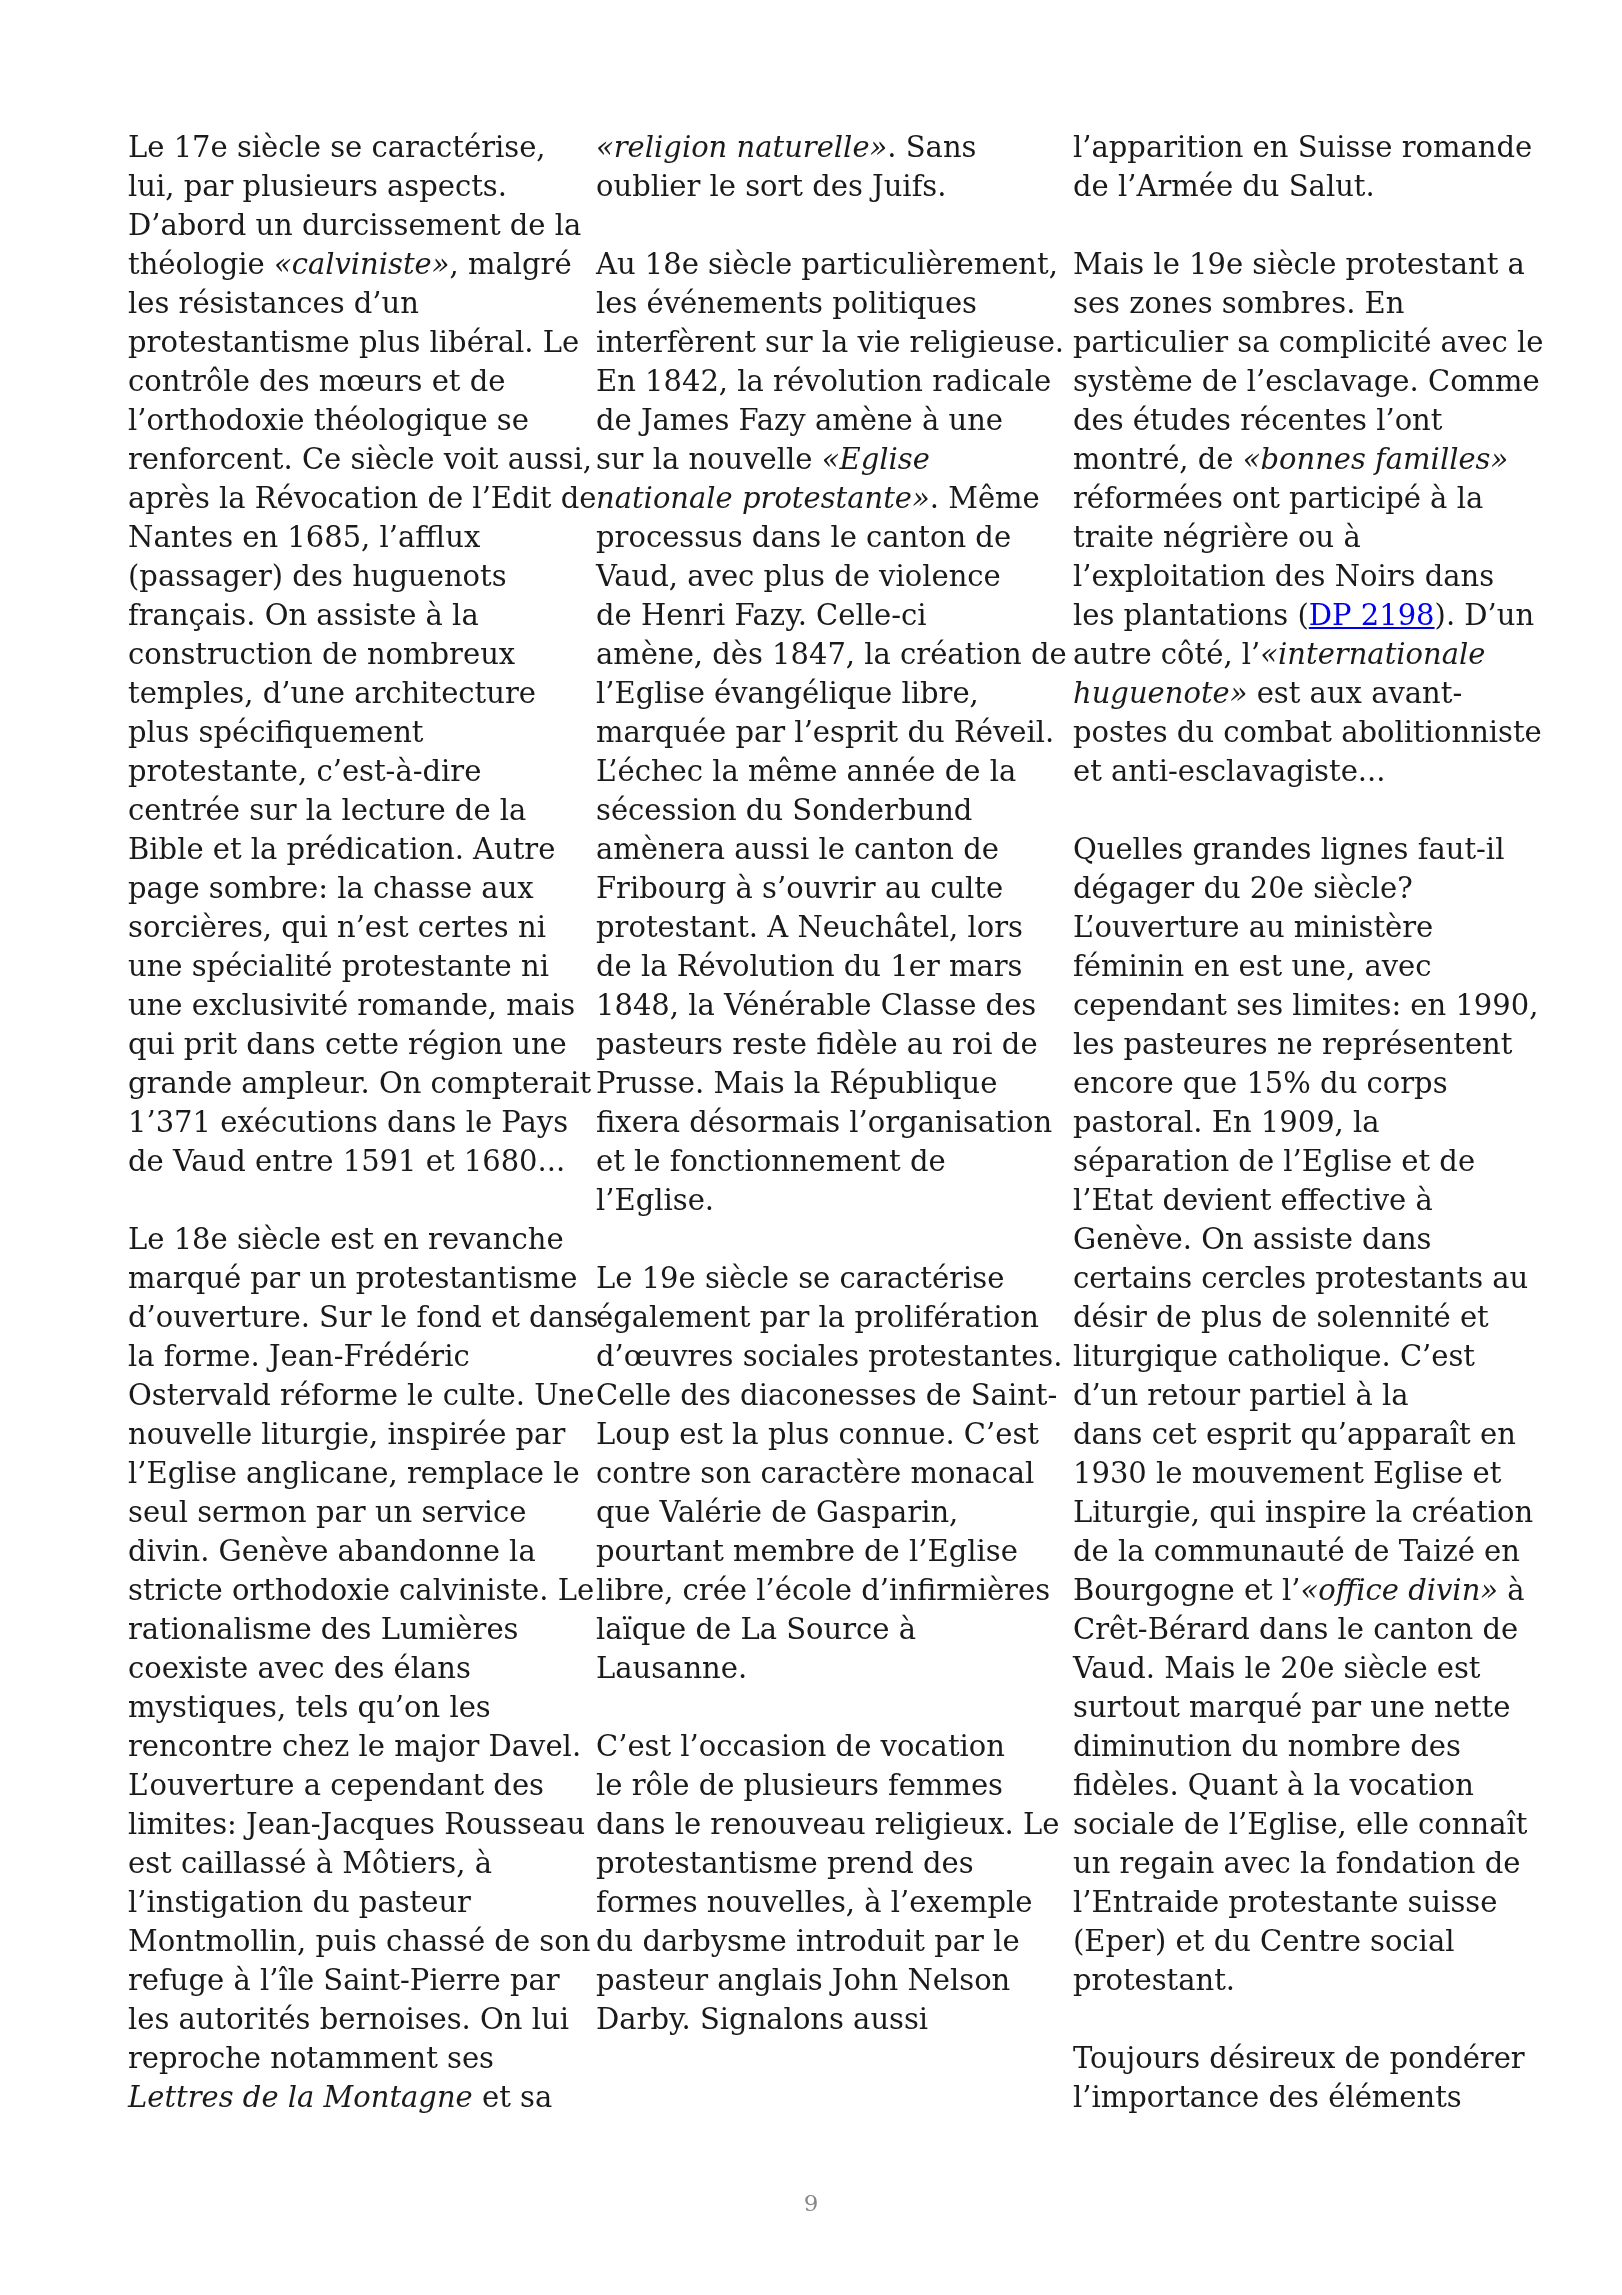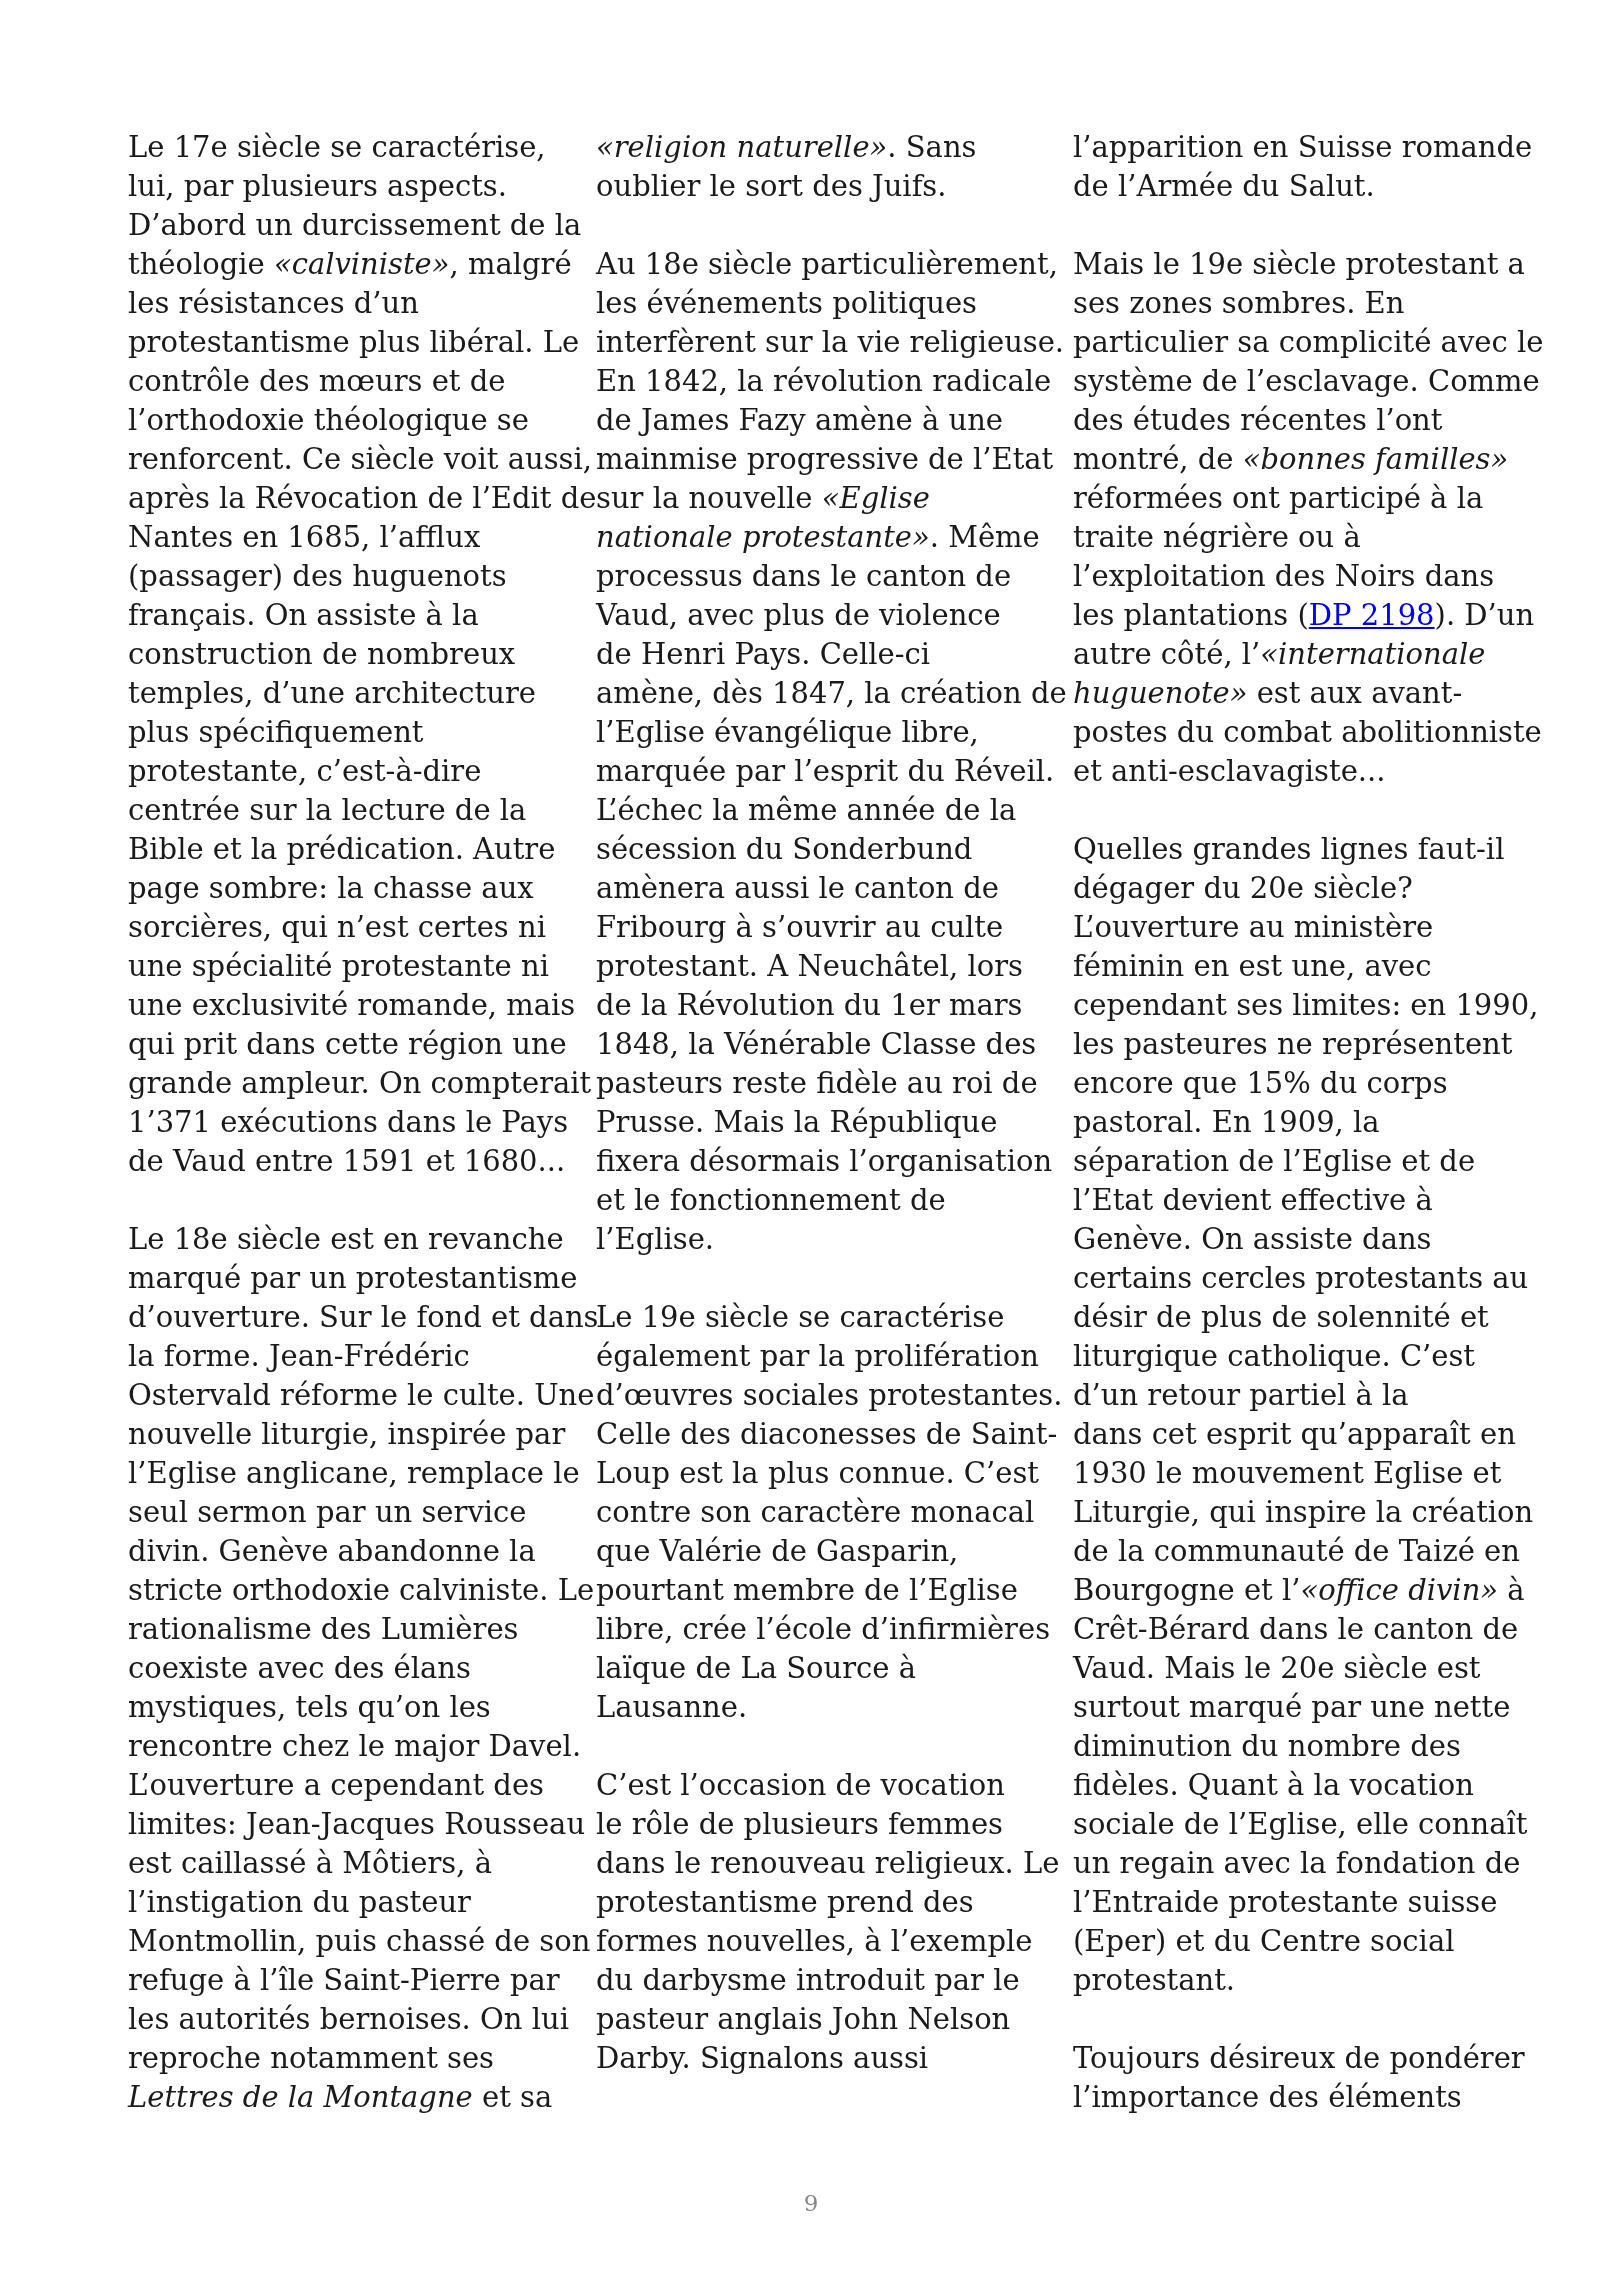--- a/index.html
+++ b/index.html
@@ -109,26 +109,25 @@
       <div class="para">
         <div class="line"><span class="it">«religion naturelle»</span><span class="rm">. Sans</span></div>
         <div class="line"><span class="rm">oublier le sort des Juifs.</span></div>
       </div>
       <div class="para">
         <div class="line"><span class="rm">Au 18e siècle particulièrement,</span></div>
         <div class="line"><span class="rm">les événements politiques</span></div>
         <div class="line"><span class="rm">interfèrent sur la vie religieuse.</span></div>
         <div class="line"><span class="rm">En 1842, la révolution radicale</span></div>
         <div class="line"><span class="rm">de James Fazy amène à une</span></div>
-        <div class="line"><span class="rm">mainmise progressive de l’Etat</span></div>
         <div class="line"><span class="rm">sur la nouvelle </span><span class="it">«Eglise</span></div>
         <div class="line"><span class="it">nationale protestante»</span><span class="rm">. Même</span></div>
         <div class="line"><span class="rm">processus dans le canton de</span></div>
         <div class="line"><span class="rm">Vaud, avec plus de violence</span></div>
-        <div class="line"><span class="rm">de Henri Pays. Celle-ci</span></div>
+        <div class="line"><span class="rm">de Henri Fazy. Celle-ci</span></div>
         <div class="line"><span class="rm">amène, dès 1847, la création de</span></div>
         <div class="line"><span class="rm">l’Eglise évangélique libre,</span></div>
         <div class="line"><span class="rm">marquée par l’esprit du Réveil.</span></div>
         <div class="line"><span class="rm">L’échec la même année de la</span></div>
         <div class="line"><span class="rm">sécession du Sonderbund</span></div>
         <div class="line"><span class="rm">amènera aussi le canton de</span></div>
         <div class="line"><span class="rm">Fribourg à s’ouvrir au culte</span></div>
         <div class="line"><span class="rm">protestant. A Neuchâtel, lors</span></div>
         <div class="line"><span class="rm">de la Révolution du 1er mars</span></div>
         <div class="line"><span class="rm">1848, la Vénérable Classe des</span></div>

